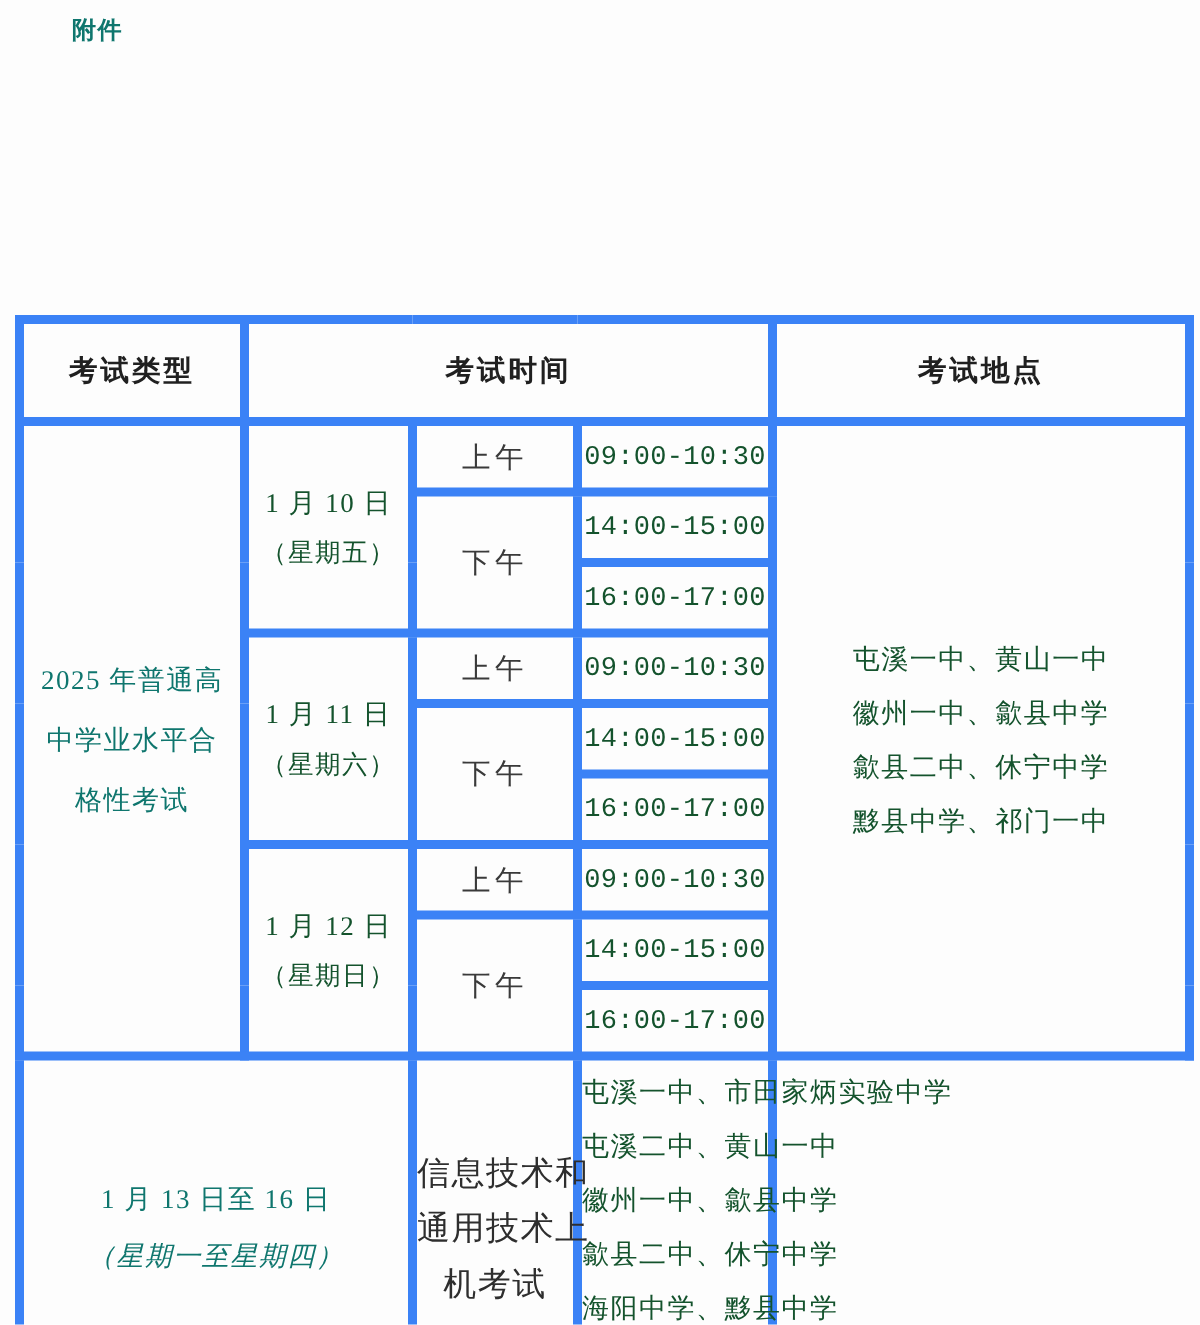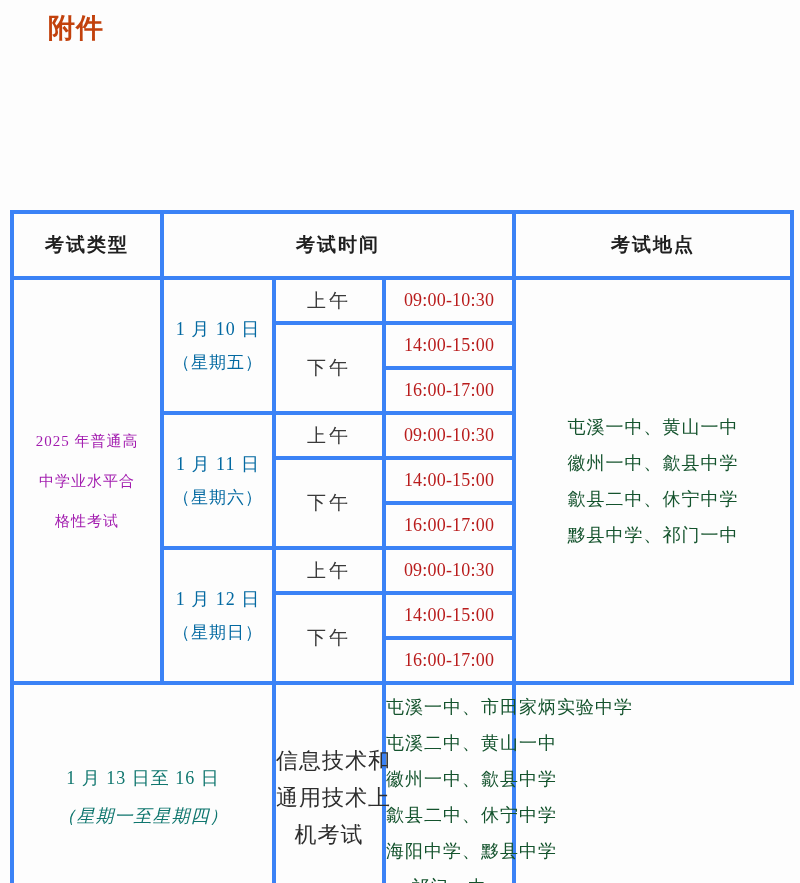--- a/index.html
+++ b/index.html
@@ -22,23 +22,23 @@
     background: #fdfdfd;
   }
 
   
   .attach-label {
     position: absolute;
     left: 48px;
     top: 10px;
     font-family: "Liberation Sans", "DejaVu Sans", sans-serif;
     font-weight: bold;
-    font-size: 27px;
-    letter-spacing: 1px;
-    color: #c2410c;
+    font-size: 16px;
+    letter-spacing: 1px;
+    color: #0f766e;
   }
 
   
   .doc-title {
     position: absolute;
     left: 0;
     top: 66px;
     width: 800px;
     text-align: center;
     font-family: "Liberation Sans", "DejaVu Sans", sans-serif;
@@ -58,21 +58,21 @@
     left: 10px;
     top: 210px;
     width: 780px;
   }
   table.sched {
     border-collapse: collapse;
     width: 780px;
     table-layout: fixed;
   }
   table.sched td, table.sched th {
-    border: 4px solid #3b82f6;
+    border: 6px solid #3b82f6;
     text-align: center;
     vertical-align: middle;
     font-weight: normal;
     padding: 0;
   }
   table.sched thead th {
     height: 62px;
     font-family: "Liberation Sans", "DejaVu Sans", sans-serif;
     font-weight: bold;
     font-size: 19px;
@@ -82,53 +82,53 @@
 
   
   .col-type   { width: 150px; }
   .col-date   { width: 112px; }
   .col-period { width: 110px; }
   .col-time   { width: 130px; }
   .col-place  { width: 278px; }
 
   
   .cell-type {
-    font-size: 15px;
+    font-size: 18px;
     line-height: 40px;
     letter-spacing: 1px;
-    color: #a21caf;
+    color: #0f766e;
     padding: 0 10px;
     margin-left: 15px;
   }
   .cell-type .tl { display: block; white-space: nowrap; }
 
   
   .cell-date {
     font-size: 18px;
     line-height: 33px;
     letter-spacing: 1px;
-    color: #0369a1;
+    color: #14532d;
   }
   .cell-date .d1 { display: block; white-space: nowrap; }
   .cell-date .d2 { display: block; white-space: nowrap; font-size: 17px; }
 
   
   .cell-period {
     font-size: 19px;
     letter-spacing: 3px;
     color: #3a3a3a;
   }
 
   
   .cell-time {
     height: 41px;
     font-size: 18px;
     letter-spacing: 0.2px;
-    color: #b91c1c;
-    font-family: Liberation Serif, serif;
+    color: #14532d;
+    font-family: Liberation Mono, monospace;
     font-weight: bold;
   }
 
   
   .cell-place {
     font-size: 18px;
     line-height: 36px;
     letter-spacing: 1px;
     color: #14532d;
     padding: 6px 4px;

